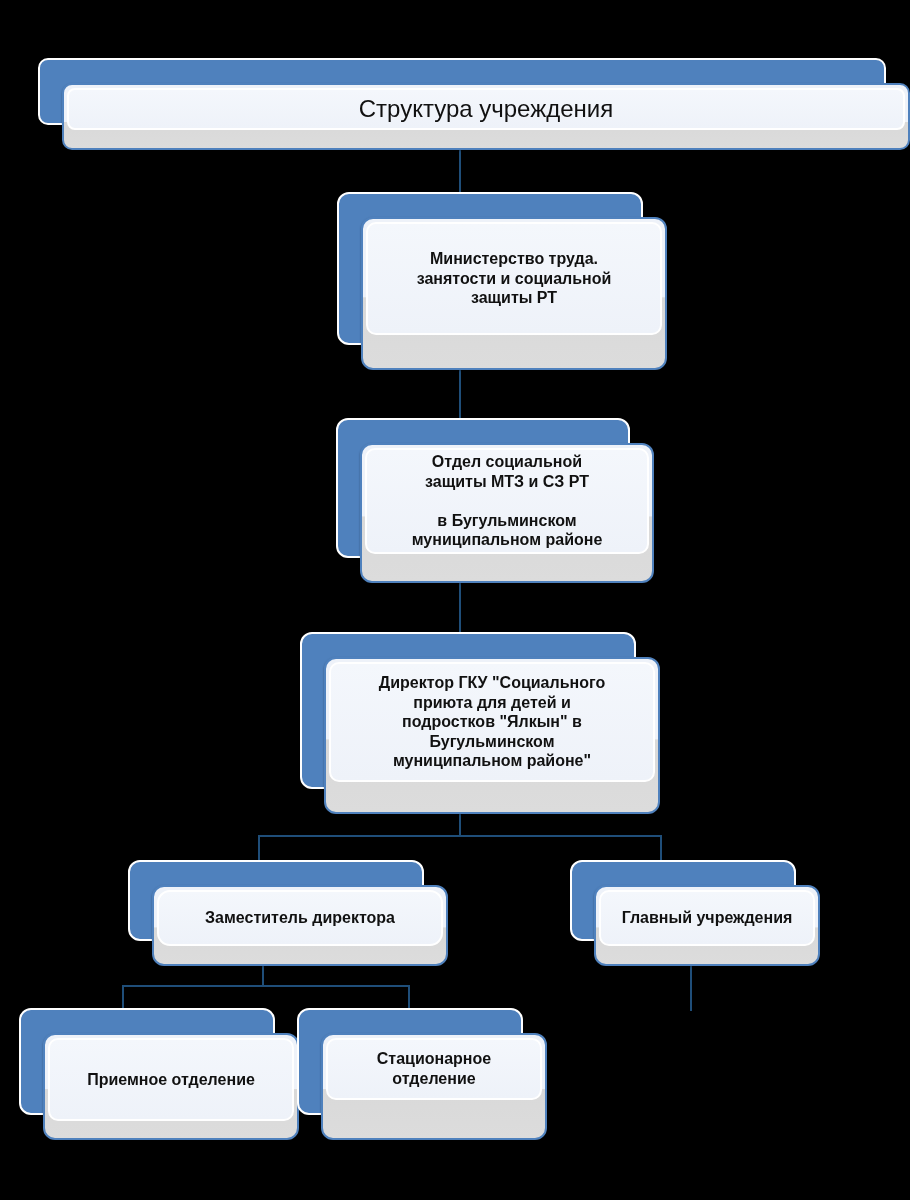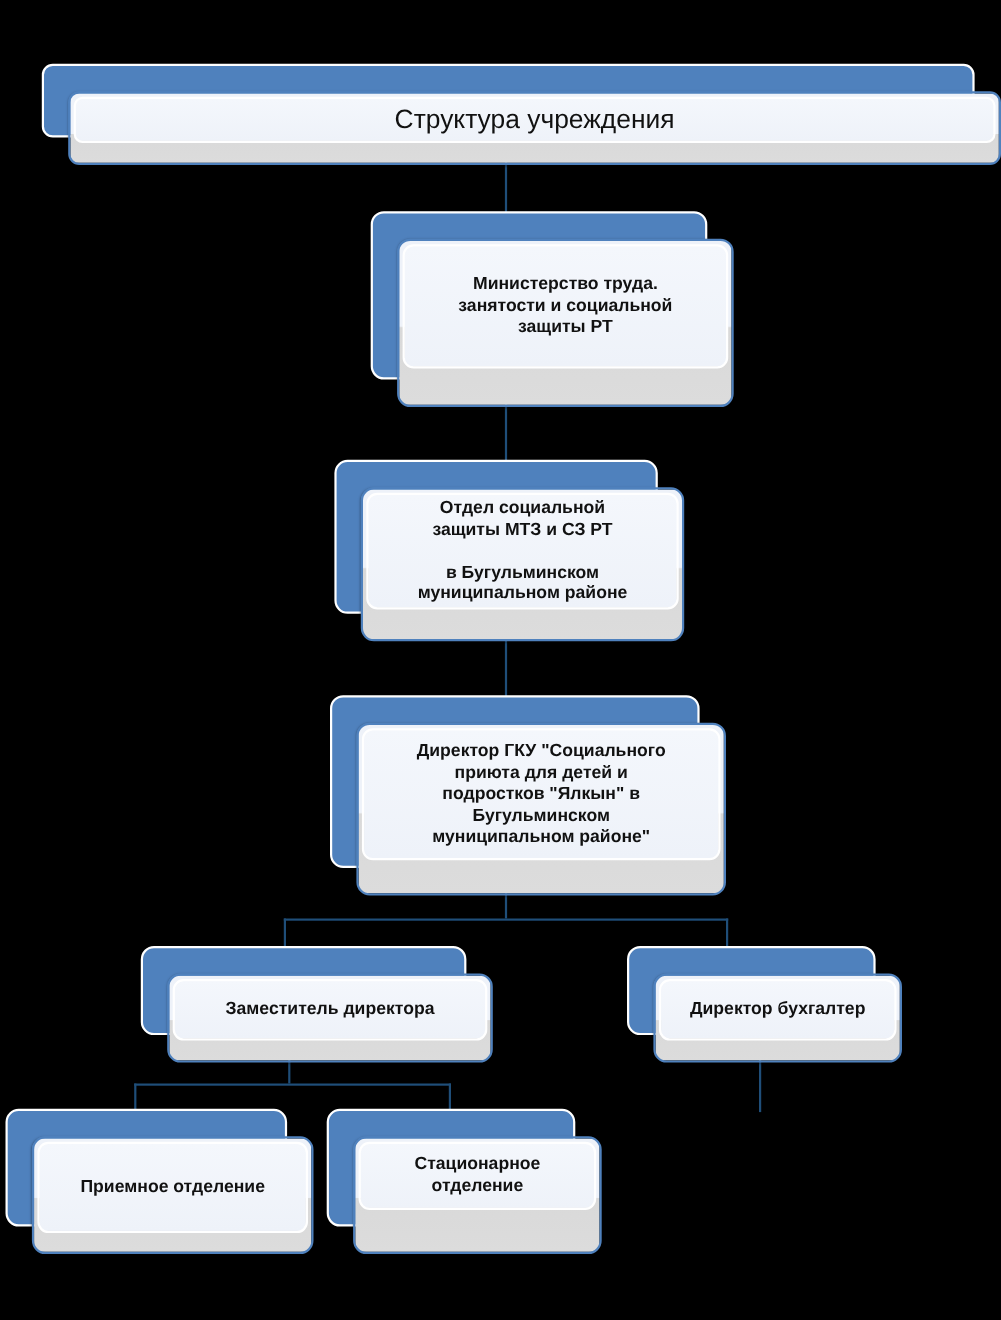--- a/index.html
+++ b/index.html
@@ -126,21 +126,21 @@
     <div class="plate" style="width:306px; height:153px;"></div>
     <div class="card" style="width:306px; height:153px;">
       <div class="panel" style="height:113px;">
         <span class="label">Министерство труда.
 занятости и социальной
 защиты  РТ</span>
       </div>
     </div>
   </div>
 
-  <div class="node" style="left:304px; top:418px; width:372px; height:165px;text-decoration:underline;">
+  <div class="node" style="left:336px; top:418px; width:372px; height:165px;text-decoration:underline;">
     <div class="plate" style="width:294px; height:140px;"></div>
     <div class="card" style="width:294px; height:140px;">
       <div class="panel" style="height:106px;">
         <span class="label">Отдел социальной
 защиты МТЗ и СЗ РТ
 
 в Бугульминском
 муниципальном районе</span>
       </div>
     </div>
@@ -155,36 +155,36 @@
 подростков "Ялкын" в
 Бугульминском
 муниципальном районе"</span>
       </div>
     </div>
   </div>
 
   <div class="node" style="left:128px; top:860px; width:320px; height:106px;">
     <div class="plate" style="width:296px; height:81px;"></div>
     <div class="card" style="width:296px; height:81px;">
-      <div class="panel" style="height:56px;">
+      <div class="panel" style="height:56px;border-radius:13px;">
         <span class="label">Заместитель директора</span>
       </div>
     </div>
   </div>
 
   <div class="node" style="left:570px; top:860px; width:250px; height:106px;">
     <div class="plate" style="width:226px; height:81px;"></div>
     <div class="card" style="width:226px; height:81px;">
       <div class="panel" style="height:56px;">
-        <span class="label">Директор бухгалтер</span>
-      </div>
-    </div>
-  </div>
-
-  <div class="node" style="left:5px; top:1008px; width:280px; height:132px;">
+        <span class="label">Главный учреждения</span>
+      </div>
+    </div>
+  </div>
+
+  <div class="node" style="left:19px; top:1008px; width:280px; height:132px;">
     <div class="plate" style="width:256px; height:107px;"></div>
     <div class="card" style="width:256px; height:107px;">
       <div class="panel" style="height:83px;">
         <span class="label">Приемное отделение</span>
       </div>
     </div>
   </div>
 
   <div class="node" style="left:297px; top:1008px; width:250px; height:132px;">
     <div class="plate" style="width:226px; height:107px;"></div>

